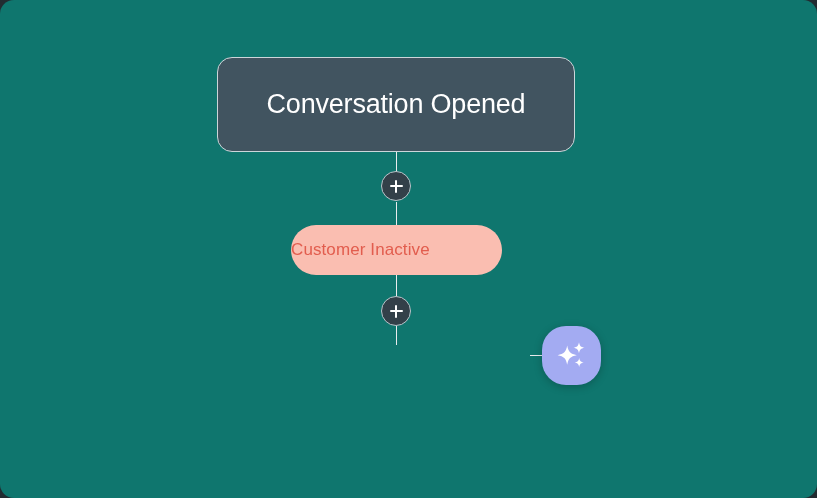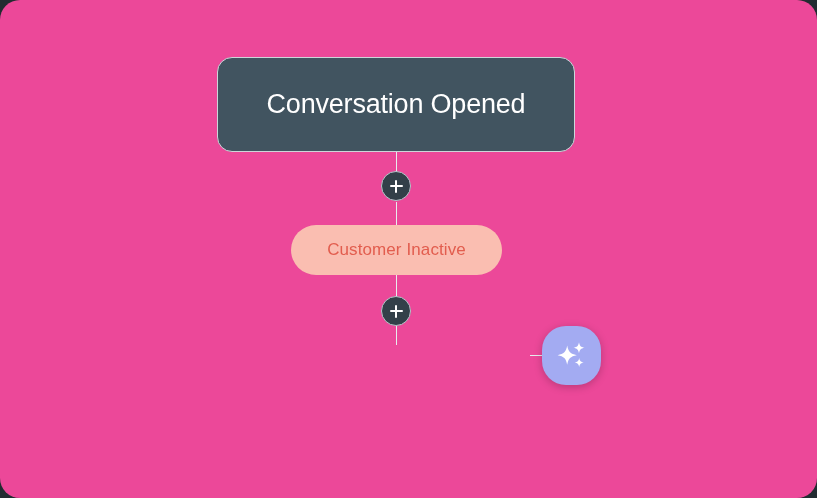--- a/index.html
+++ b/index.html
@@ -12,22 +12,22 @@
     width: 817px;
     height: 498px;
     overflow: hidden;
     font-family: "Liberation Sans", sans-serif;
   }
 
   .canvas {
     position: relative;
     width: 817px;
     height: 498px;
-    background: #ec4899;
-    border-radius: 20px;
+    background: #0f766e;
+    border-radius: 14px;
     overflow: hidden;
     box-sizing: border-box;
   }
 
   
   .connector {
     position: absolute;
     width: 1.5px;
     background: #e8ecee;
     left: 395.5px;
@@ -90,21 +90,21 @@
     position: absolute;
     left: 291px;
     top: 225px;
     width: 211px;
     height: 50px;
     box-sizing: border-box;
     background: #fabeb1;
     border-radius: 25px;
     display: flex;
     align-items: center;
-    justify-content: center;
+    justify-content: flex-start;
     color: #e25d4e;
     font-size: 17px;
     font-weight: 400;
     letter-spacing: 0.1px;
   }
 
   
   .plus-btn {
     position: absolute;
     width: 30px;

